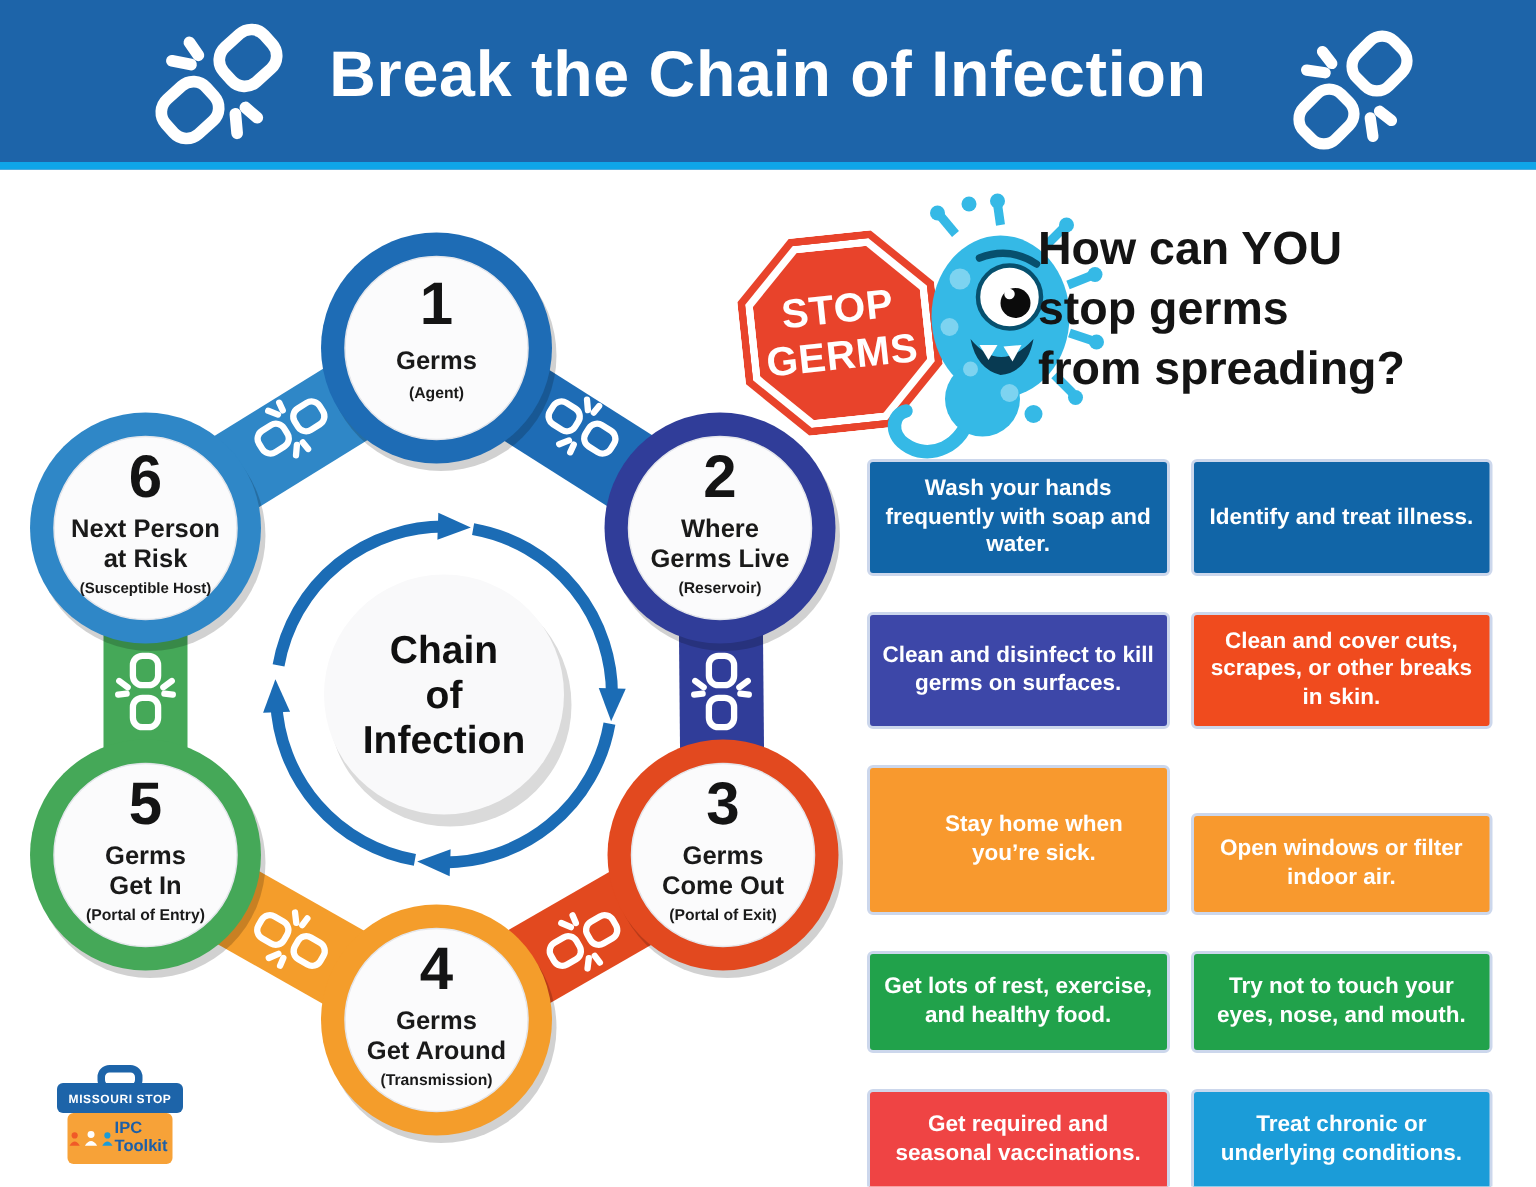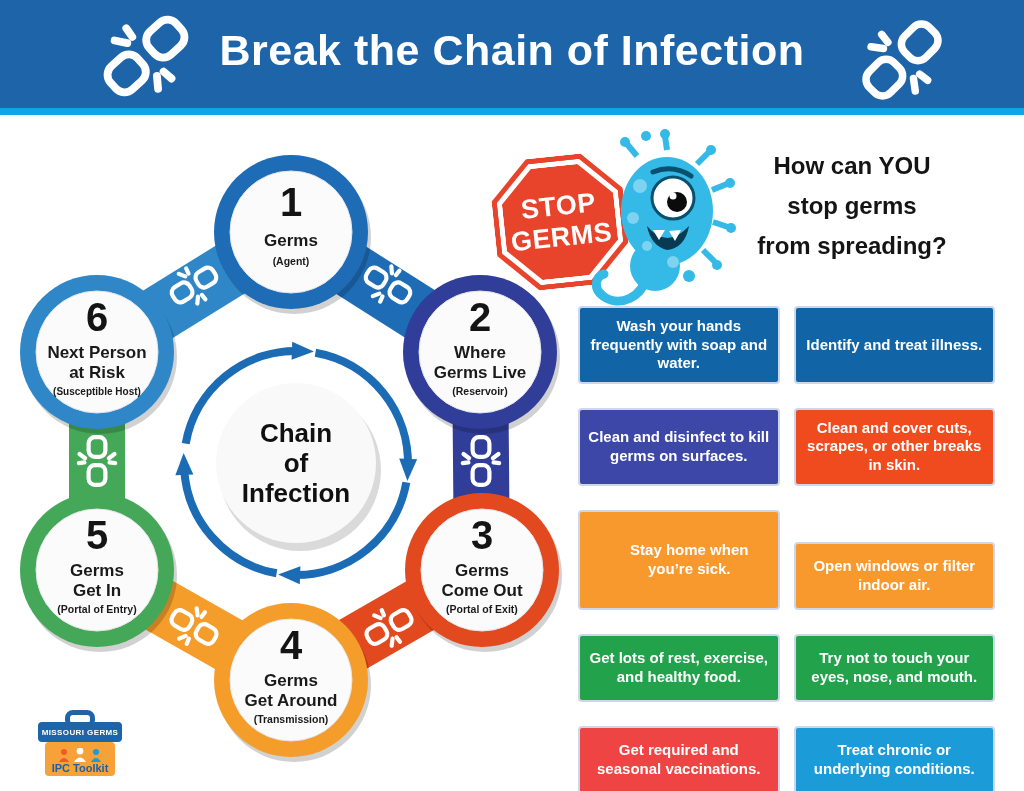--- a/index.html
+++ b/index.html
@@ -3,31 +3,31 @@
 <meta charset="utf-8">
 <style>
   html,body{margin:0;padding:0}
   body{
     width:1024px;height:791px;position:relative;background:#ffffff;
     font-family:"Liberation Sans",sans-serif;overflow:hidden;
   }
   
   .header{
     position:absolute;left:0;top:0;width:1024px;height:108px;
-    background:#1d64a9;border-bottom:7px solid #0ea5e9;
+    background:#1d64a9;border-bottom:5px solid #0ea5e9;
   }
   .header h1{
     margin:0;position:absolute;left:0;right:0;top:26px;text-align:center;
     color:#ffffff;font-size:43px;font-weight:800;letter-spacing:.5px;
   }
   .hicon{position:absolute}
   
   .question{
-    position:absolute;top:146px;right:12px;width:320px;text-align:center;
-    font-size:24px;line-height:40px;font-weight:800;color:#141414;
+    position:absolute;top:146px;right:12px;width:320px;text-align:left;
+    font-size:31px;line-height:40px;font-weight:800;color:#141414;
   }
   .stop{position:absolute;left:494px;top:156px;width:132px;height:132px;transform:rotate(-6deg)}
   .octa{position:absolute;clip-path:polygon(29.3% 0,70.7% 0,100% 29.3%,100% 70.7%,70.7% 100%,29.3% 100%,0 70.7%,0 29.3%)}
   .o1{inset:0;background:#e8432b}
   .o2{inset:5px;background:#ffffff}
   .o3{inset:10px;background:#e8432b}
   .stop-text{
     position:absolute;inset:0;display:flex;flex-direction:column;align-items:center;justify-content:center;
     color:#fff;font-weight:800;font-size:27px;line-height:31px;letter-spacing:.5px;
   }
@@ -49,21 +49,21 @@
   .t-sub{font-size:10.5px;font-weight:700;fill:#1a1a1a;text-anchor:middle}
   .t-sub-sm{font-size:10px;font-weight:700;fill:#1a1a1a;text-anchor:middle}
   .t-center{font-size:26px;font-weight:700;fill:#101010;text-anchor:middle}
   
   .logo{position:absolute;left:38px;top:710px;width:84px;height:66px}
   .logo-handle{position:absolute;left:27px;top:0;width:30px;height:18px;border:5px solid #1d64a9;border-radius:8px;box-sizing:border-box}
   .logo-lid{position:absolute;left:0;top:12px;width:84px;height:20px;background:#1d64a9;border-radius:4px;
     color:#fff;font-size:8px;font-weight:700;letter-spacing:.4px;display:flex;align-items:center;justify-content:center}
   .logo-clasp{position:absolute;top:30px;width:8px;height:7px;background:#1d64a9}
   .logo-body{position:absolute;left:7px;top:32px;width:70px;height:34px;background:#f7a238;border-radius:4px;
-    display:flex;flex-direction:column;align-items:center;justify-content:flex-end}
+    display:flex;flex-direction:row;align-items:center;justify-content:flex-end}
   .logo-label{color:#1d5fa7;font-size:11px;font-weight:800;margin-bottom:2px}
 </style>
 </head>
 <body>
 
 <svg width="0" height="0" style="position:absolute" aria-hidden="true">
   <defs>
     <g id="chain-icon" fill="none" stroke="#ffffff" stroke-width="6" stroke-linecap="round">
       <rect x="-34" y="-12" width="28" height="24" rx="9"></rect>
       <rect x="6" y="-12" width="28" height="24" rx="9"></rect>
@@ -264,21 +264,21 @@
       <span>Get required and seasonal vaccinations.</span>
     </div>
   <div class="tip" style="background-color: rgb(27, 156, 216);">
       <span>Treat chronic or underlying conditions.</span>
     </div>
 </div>
 
 <div class="logo">
   <div class="logo-handle"></div>
   <div class="logo-lid">
-    <span>MISSOURI GERMS</span>
+    <span>MISSOURI STOP</span>
   </div>
   <div class="logo-clasp" style="left:12px"></div>
   <div class="logo-clasp" style="left:64px"></div>
   <div class="logo-body">
     <svg width="46" height="14" viewBox="0 0 46 14">
       <circle cx="7" cy="4" r="3" fill="#f05a28"></circle>
         <path d="M2,14 Q7,6 12,14 Z" fill="#f05a28"></path>
       <circle cx="23" cy="3" r="3.4" fill="#ffffff"></circle>
         <path d="M17,14 Q23,5 29,14 Z" fill="#ffffff"></path>
       <circle cx="39" cy="4" r="3" fill="#1b9cd8"></circle>

